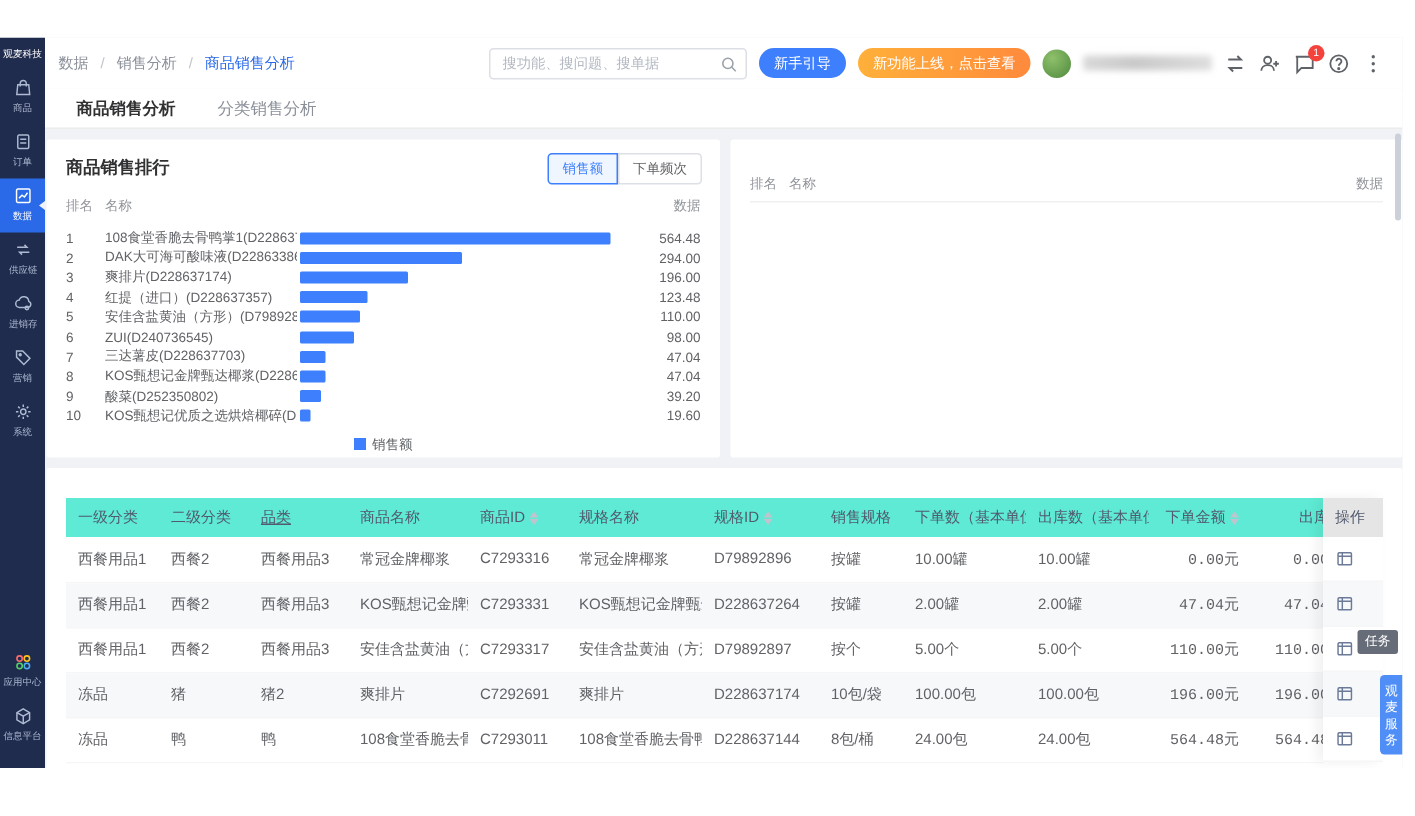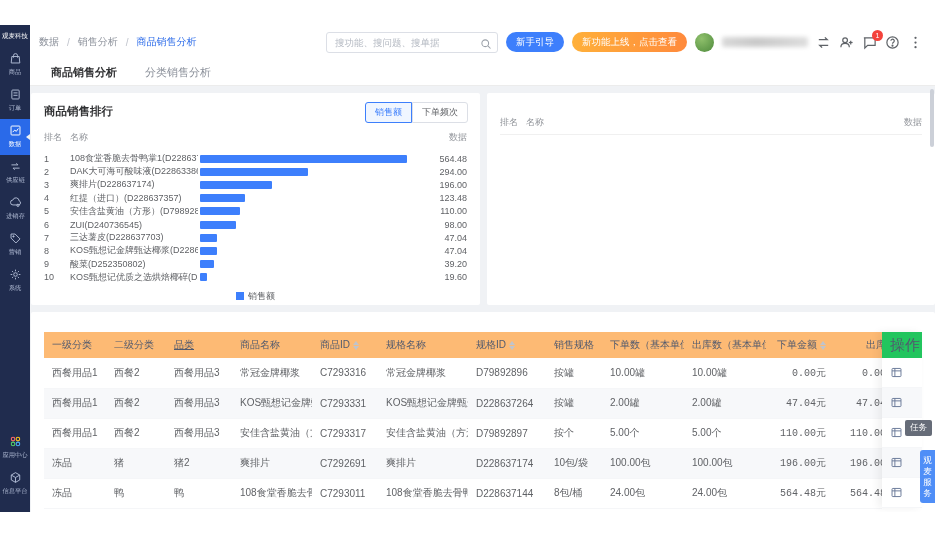--- a/index.html
+++ b/index.html
@@ -85,33 +85,33 @@
   .cr-val { width:50px; text-align:right; }
   .legend { display:flex; justify-content:center; align-items:center; gap:4px;
             margin-top:6px; font-size:9px; color:#606266; }
   .legend-swatch { width:8px; height:8px; background:#3d7ffc; }
 
   
   .detail-card { margin-top:7px; height:205px; padding:11px 13px; overflow:hidden; position:relative; }
   .tbl-wrap { position:relative; margin-top:9px; }
   .tbl-scroll { overflow:hidden; margin-right:40px; }
   table { border-collapse:collapse; table-layout:fixed; font-size:10px; color:#606266; }
-  th { background:#fdba74; height:26px; font-weight:400; color:#515a6e; text-align:left;
+  th { background:#5eead4; height:26px; font-weight:400; color:#515a6e; text-align:left;
        padding:0 8px; white-space:nowrap; overflow:hidden; }
   td { height:30px; padding:0 8px; white-space:nowrap; overflow:hidden;
        border-bottom:1px solid #f5f6f8; }
   tbody tr:nth-child(even) td { background:#f7f8fa; }
   th.num, td.num { text-align:right;font-family:Liberation Mono, monospace; }
   .carets { display:inline-block; vertical-align:middle; margin-left:3px; }
   .caret { width:0; height:0; border-left:3px solid transparent; border-right:3px solid transparent; }
   .caret.up { border-bottom:4px solid #c0c4cc; margin-bottom:1px; }
   .caret.down { border-top:4px solid #c0c4cc; }
   .op-col { position:absolute; top:0; right:0; width:40px; background:#fff;
             box-shadow:-4px 0 8px rgba(0,0,0,0.06); }
-  .op-head { height:26px; background:#22c55e; font-size:15px; color:#515a6e;
+  .op-head { height:26px; background:#e5e5e5; font-size:10px; color:#515a6e;
              display:flex; align-items:center; padding-left:8px; }
   .op-cell { height:30px; display:flex; align-items:center; padding-left:8px;
              border-bottom:1px solid #f5f6f8; cursor:pointer; }
   .op-cell:nth-child(odd) { background:#f7f8fa; }
   .op-cell svg { width:13px; height:13px; color:#6b7a99; }
 
   
   .task-tag { position:absolute; right:3px; top:395px; background:#666c78; color:#fff;
               font-size:8.5px; padding:2px 5px; border-radius:2px; cursor:pointer; z-index:5; }
   .service-tab { position:absolute; right:0; top:425px; width:15px; background:#4f8ef7;

